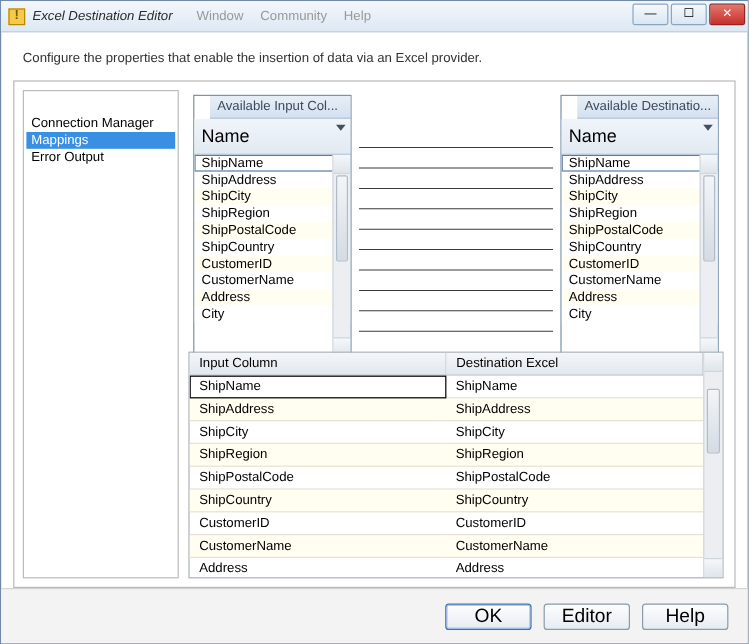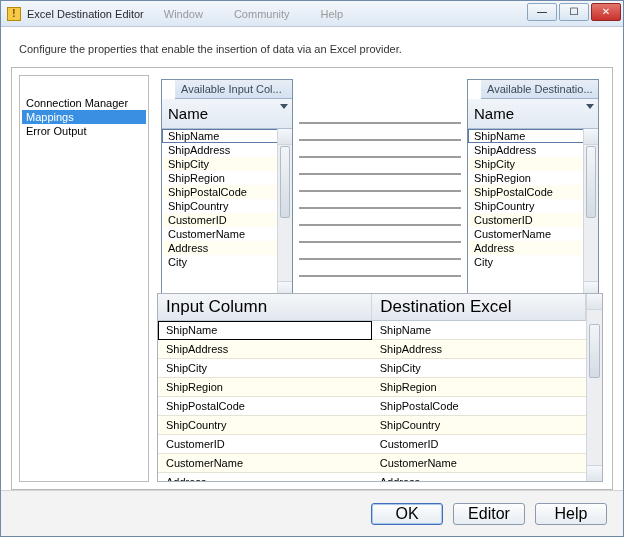--- a/index.html
+++ b/index.html
@@ -4,22 +4,22 @@
 <style>
   * { box-sizing: border-box; }
   html, body { margin: 0; padding: 0; font-family: "Segoe UI", Tahoma, sans-serif; font-size: 11px; color: #000; }
   body { background: #e9eff5; width: 624px; height: 537px; }
 
   .window { position: relative; width: 624px; height: 537px; border: 1px solid #6e8aa8; background: #fff; }
 
   .titlebar { height: 26px; background: linear-gradient(#f3f7fb, #dde8f4); border-bottom: 1px solid #bcc9d8; display: flex; align-items: center; padding-left: 6px; }
   .titlebar .tb-icon { width: 14px; height: 14px; background: #f7c948; border: 1px solid #b38a00; margin-right: 6px; position: relative; }
   .titlebar .tb-icon::after { content:"!"; position:absolute; left:4px; top:-1px; font-size:11px; color:#7a5800; font-weight:bold; }
-  .titlebar .title { font-weight: 500; color: #2a2a2a; }
-  .titlebar .menus { margin-left: 20px; display:flex; gap:31px; color:#999; }
+  .titlebar .title { font-weight: 500; color: #2a2a2a; font-style: italic; }
+  .titlebar .menus { margin-left: 20px; display:flex; gap:14px; color:#999; }
   .titlebar .wbtns { margin-left:auto; display:flex; height:100%; }
   .wbtn { width:30px; height:18px; margin-top:2px; margin-right:2px; border:1px solid #8aa5c2; border-radius:2px; background: linear-gradient(#f6f9fc,#d9e6f2); display:flex; align-items:center; justify-content:center; font-size:10px; line-height:1; }
   .wbtn.cls { background: linear-gradient(#e2766c,#c9302c); border-color:#8f2621; color:#fff; }
 
   .instruction { margin: 16px 18px 4px 18px; color:#333; }
 
   .body-area { position:absolute; top:66px; left:10px; right:10px; bottom:46px; border:1px solid #b9b9b9; background:#fff; padding:7px; display:flex; gap:6px; }
 
   .sidebar { width:130px; border:1px solid #bcbcbc; background:#fff; padding:20px 2px; }
   .sidebar .sb-item { padding:1px 4px; cursor:default; white-space:nowrap; }
@@ -40,21 +40,21 @@
   .colbox .sbar { position:absolute; right:0; top:0; bottom:0; width:15px; background:#eceef1; border-left:1px solid #cfd6de; }
   .colbox .sbar::before { content:""; position:absolute; left:0; right:0; top:0; height:15px; background:linear-gradient(#f5f7fa,#dfe5ec); border-bottom:1px solid #cfd6de; }
   .colbox .sbar::after  { content:""; position:absolute; left:0; right:0; bottom:0; height:15px; background:linear-gradient(#f5f7fa,#dfe5ec); border-top:1px solid #cfd6de; }
   .colbox .thumb { position:absolute; left:2px; right:2px; top:17px; height:72px; background:linear-gradient(#f3f5f8,#d4dbe3); border:1px solid #b0bcc8; border-radius:2px; }
 
   .lines { position:absolute; left:144px; right:144px; top:40px; height:170px; }
   .lines svg { width:100%; height:100%; }
 
   .grid-wrap { flex:1; border:1px solid #aab2bb; overflow:hidden; margin:0 2px; position:relative; }
   table.grid { border-collapse:collapse; width: calc(100% - 16px); }
-  table.grid th { text-align:left; font-weight:normal; background:linear-gradient(#f4f6f9,#e2e8ef); border-bottom:1px solid #bfc7d0; border-right:1px solid #d0d6de; padding:3px 8px; font-size:17px; }
+  table.grid th { text-align:left; font-weight:normal; background:linear-gradient(#f4f6f9,#e2e8ef); border-bottom:1px solid #bfc7d0; border-right:1px solid #d0d6de; padding:3px 8px; font-size:11px; }
   table.grid td { border-bottom:1px solid #e7e3d2; padding:3px 8px; font-size:11px; }
   table.grid tr.alt td { background:#fffef0; }
   table.grid tr.sel td.first { outline:1px solid #000; outline-offset:-1px; background:#fff; }
   .grid-wrap .gsbar { position:absolute; right:0; top:0; bottom:0; width:16px; background:#eceef1; border-left:1px solid #cfd6de; }
   .grid-wrap .gsbar::before { content:""; position:absolute; left:0; right:0; top:0; height:15px; background:linear-gradient(#f5f7fa,#dfe5ec); border-bottom:1px solid #cfd6de; }
   .grid-wrap .gsbar::after  { content:""; position:absolute; left:0; right:0; bottom:0; height:15px; background:linear-gradient(#f5f7fa,#dfe5ec); border-top:1px solid #cfd6de; }
   .grid-wrap .gthumb { position:absolute; left:2px; right:2px; top:30px; height:54px; background:linear-gradient(#f3f5f8,#d4dbe3); border:1px solid #b0bcc8; border-radius:2px; }
 
   .footer { position:absolute; bottom:0; left:0; right:0; height:46px; display:flex; align-items:center; justify-content:flex-end; gap:10px; padding-right:16px; background:#f3f3f3; border-top:1px solid #d4d4d4; }
   .btn { min-width:72px; height:22px; padding:0 12px; border:1px solid #8c9aad; background:linear-gradient(#fdfefe,#e6ecf3); border-radius:3px; font-size:16px; display:flex; align-items:center; justify-content:center; cursor:default; }

